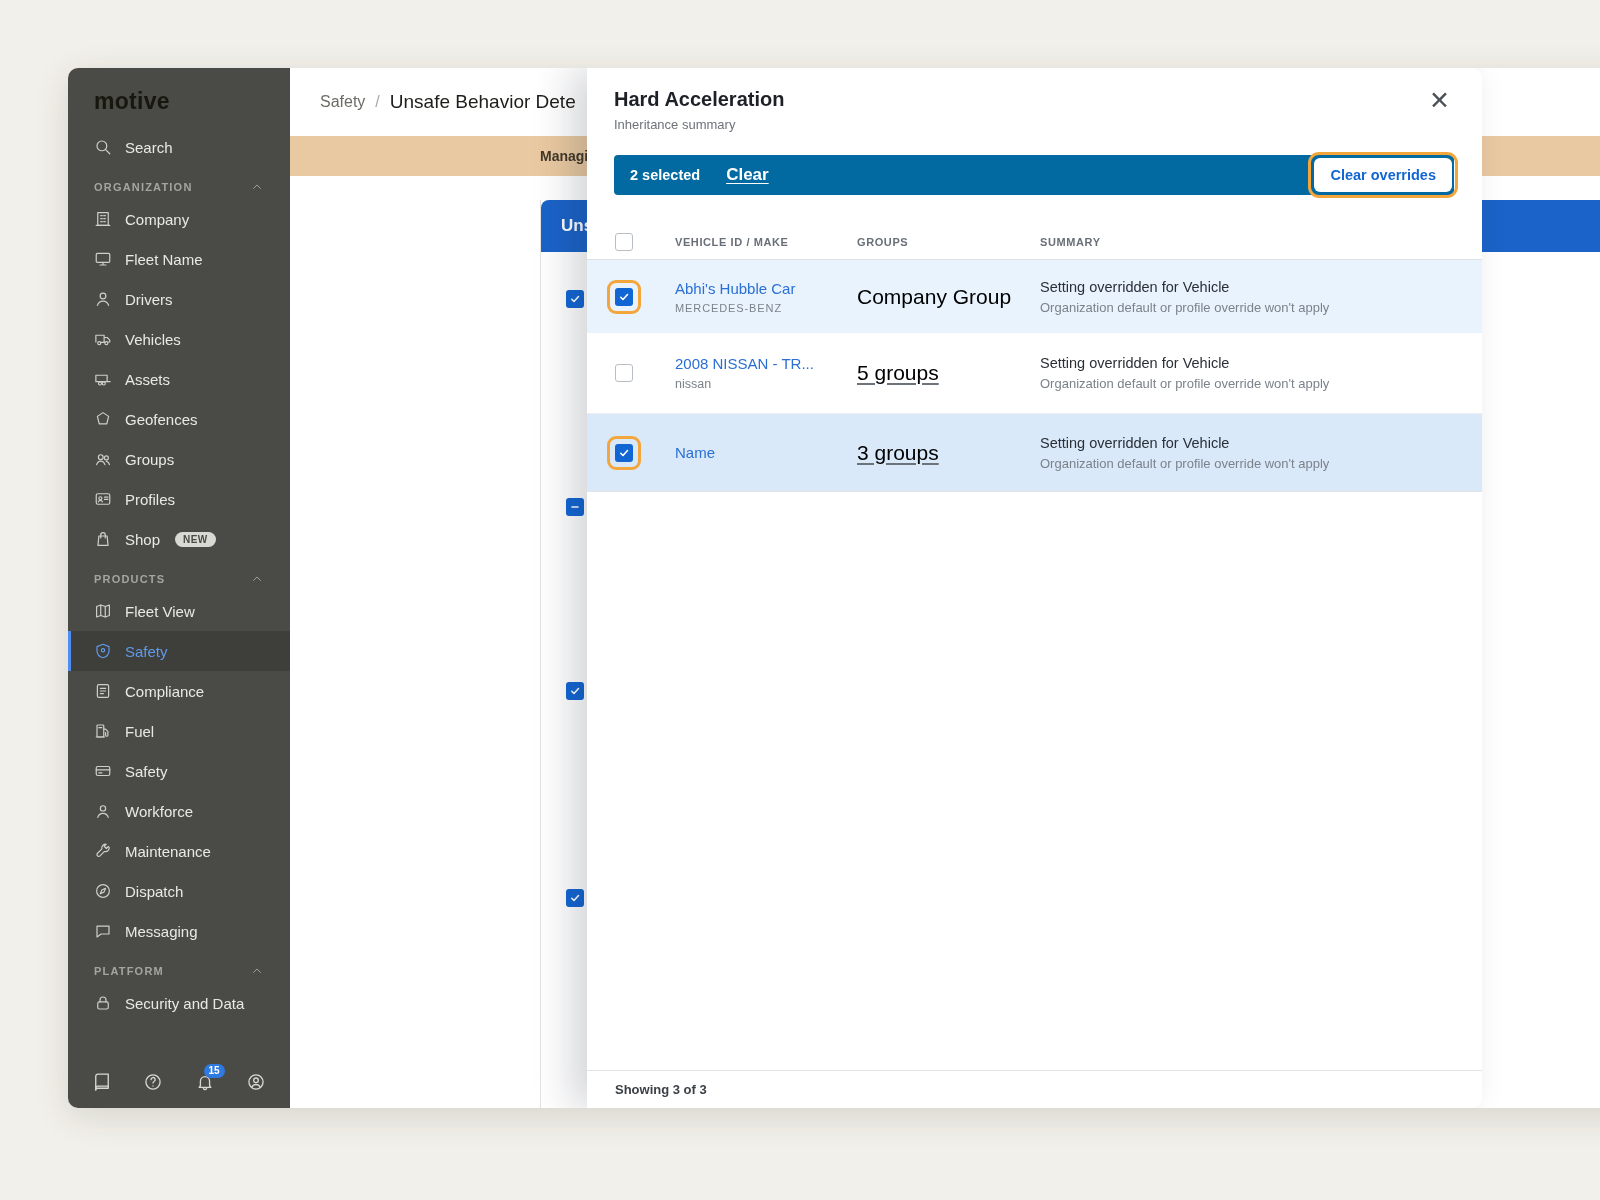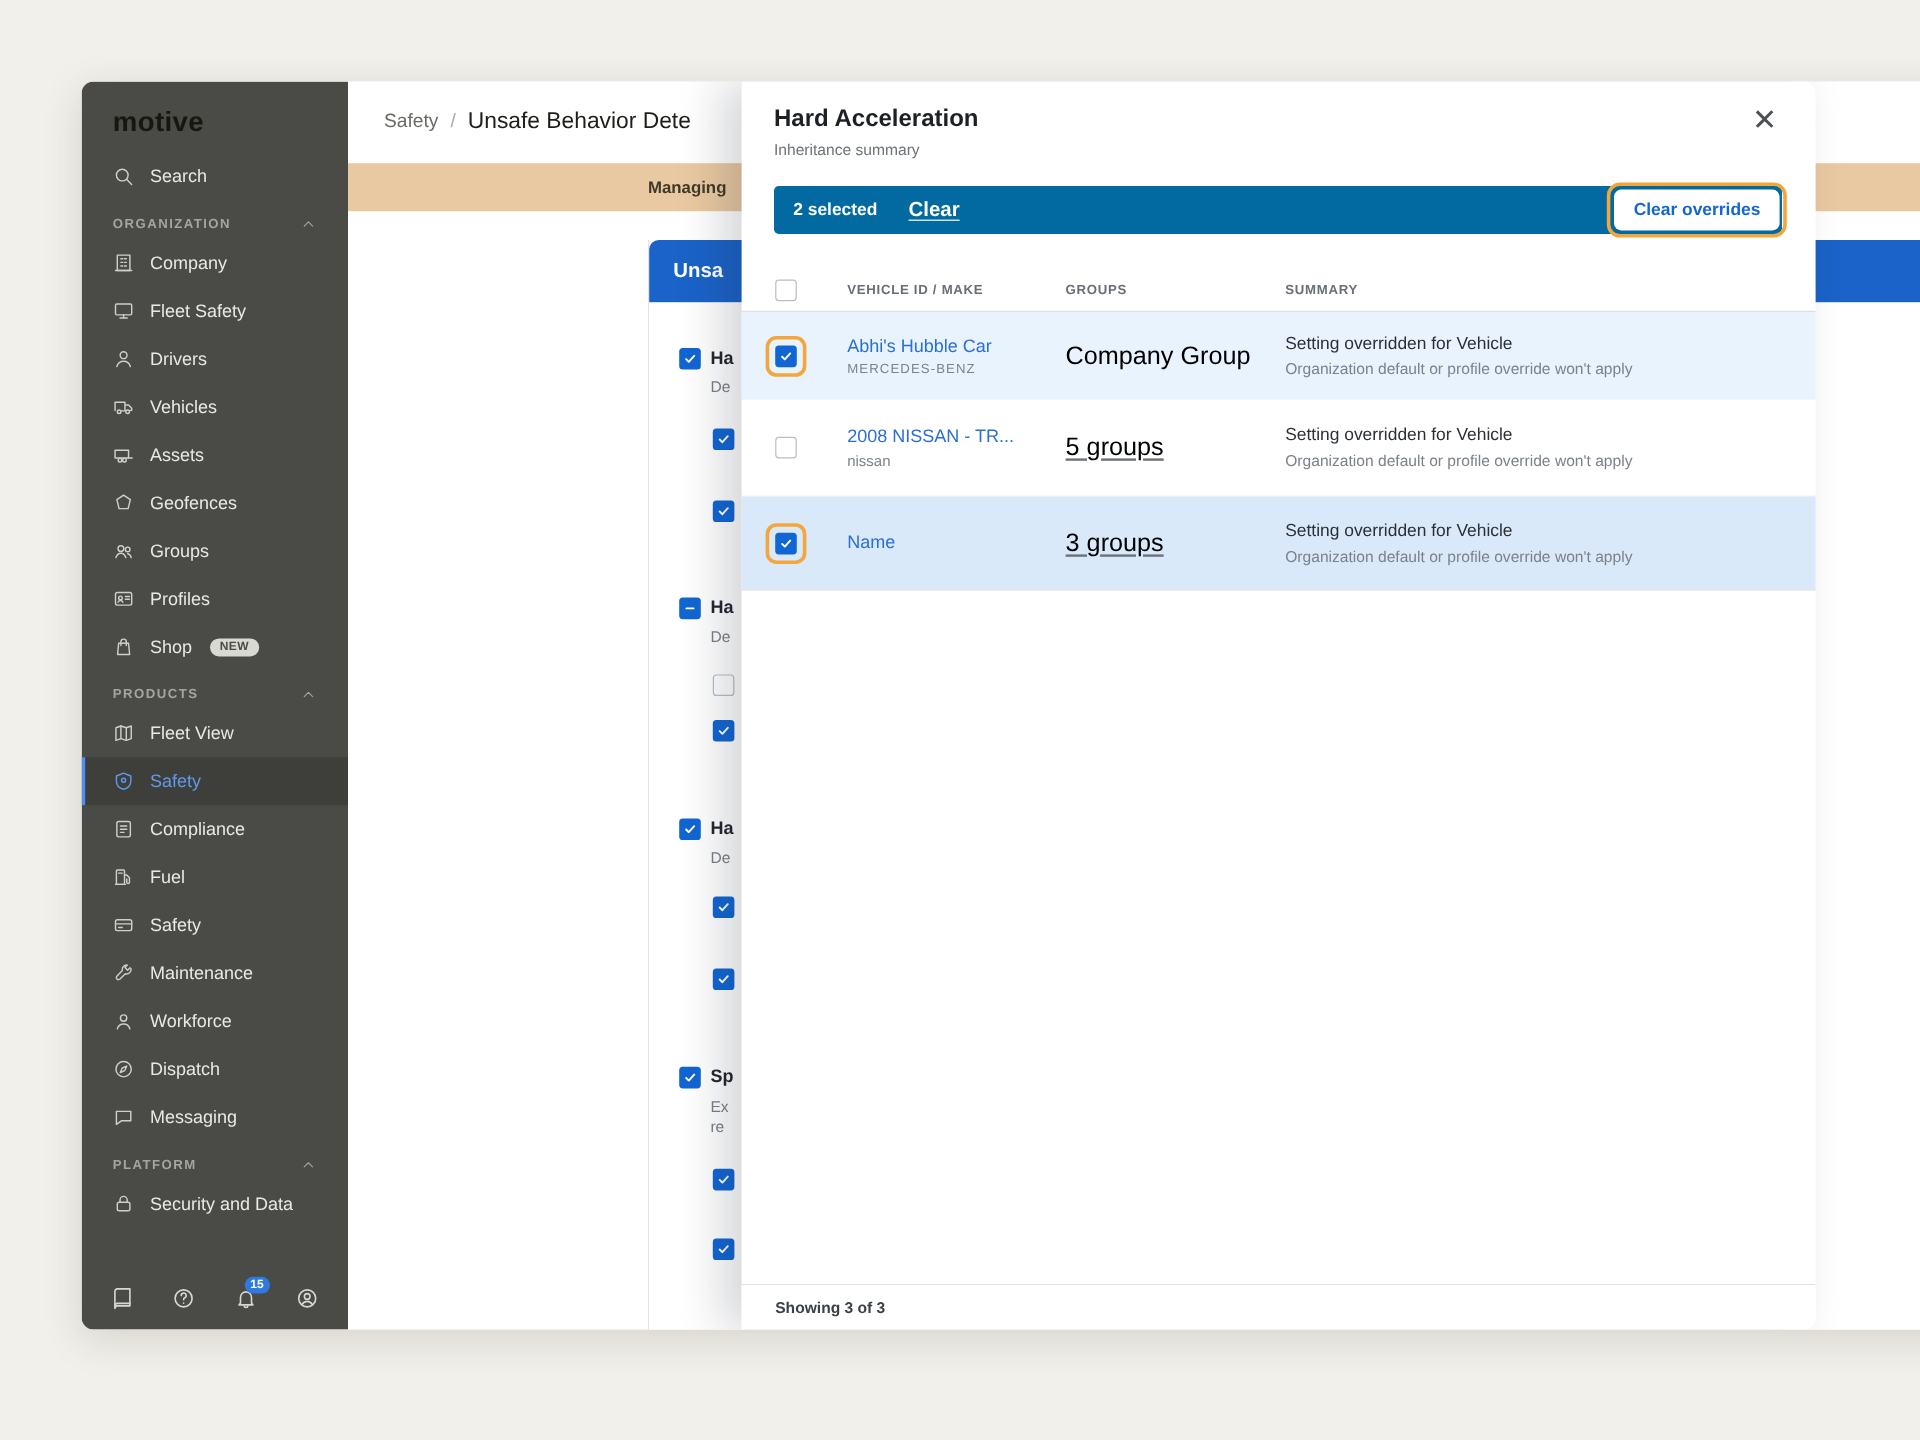--- a/index.html
+++ b/index.html
@@ -64,21 +64,21 @@
   .bg-row.child{left:53px;}
   .bg-lbl{font-size:15px;font-weight:700;color:#23272e;line-height:18px;white-space:nowrap;}
   .bg-sub{position:absolute;left:51px;font-size:13px;color:#7b8087;white-space:nowrap;}
   
   .cb{width:18px;height:18px;border-radius:3px;box-sizing:border-box;display:flex;align-items:center;justify-content:center;flex:none;cursor:pointer;}
   .cb.on,.cb.ind{background:#1266d3;}
   .cb.off{background:#fff;border:1.5px solid #b9bec4;}
   .cb svg{width:12px;height:12px;stroke:#fff;fill:none;stroke-width:3.2;stroke-linecap:round;stroke-linejoin:round;}
   
   .modal{
-    position:absolute;left:550px;top:0;width:895px;height:1040px;background:#fff;
+    position:absolute;left:519px;top:0;width:895px;height:1040px;background:#fff;
     border-radius:0 10px 10px 0;box-shadow:-16px 0 38px rgba(20,30,45,.18);z-index:5;box-sizing:border-box;
   }
   .modal-header{padding:20px 28px 0 27px;position:relative;}
   .modal-title{font-size:20px;font-weight:700;color:#1d2127;}
   .modal-sub{font-size:13px;color:#6d737a;margin-top:6px;}
   .modal-close{position:absolute;right:32px;top:20px;font-size:25px;color:#4c5157;cursor:pointer;line-height:1;font-weight:400;}
   .selbar{
     position:relative;margin:23px 28px 0 27px;height:40px;background:#0369a1;border-radius:4px;
     display:flex;align-items:center;padding-left:16px;gap:26px;color:#fff;box-sizing:border-box;
   }
@@ -160,21 +160,21 @@
         </span>
       <span>Company</span>
     </div>
     <div class="nav-item">
       <span class="nicon">
           <svg viewBox="0 0 24 24">
             <rect x="3" y="4.5" width="18" height="12" rx="1.5"></rect>
             <path d="M12 16.5v3.5M8 20h8"></path>
           </svg>
         </span>
-      <span>Fleet Safety</span>
+      <span>Fleet Name</span>
     </div>
     <div class="nav-item">
       <span class="nicon">
           <svg viewBox="0 0 24 24">
             <circle cx="12" cy="8" r="3.8"></circle>
             <path d="M4.5 20.5c1.2-3.8 4.3-5.7 7.5-5.7s6.3 1.9 7.5 5.7"></path>
           </svg>
         </span>
       <span>Drivers</span>
     </div>
@@ -289,33 +289,33 @@
           <svg viewBox="0 0 24 24">
             <rect x="3" y="6" width="18" height="12" rx="2"></rect>
             <path d="M3 10.5h18M6.5 14.5h4"></path>
           </svg>
         </span>
       <span>Safety</span>
     </div>
     <div class="nav-item">
       <span class="nicon">
           <svg viewBox="0 0 24 24">
-            <path d="M20.3 7a5 5 0 0 1-6.4 5.6L8 18.5A2.3 2.3 0 1 1 4.7 15l5.9-5.9A5 5 0 0 1 16.2 3l-2.7 2.7 3 3L19.2 6"></path>
-          </svg>
-        </span>
-      <span>Maintenance</span>
-    </div>
-    <div class="nav-item">
-      <span class="nicon">
-          <svg viewBox="0 0 24 24">
             <circle cx="12" cy="8.5" r="3.5"></circle>
             <path d="M5 20.5c1.1-3.5 4-5.3 7-5.3s5.9 1.8 7 5.3"></path>
           </svg>
         </span>
       <span>Workforce</span>
+    </div>
+    <div class="nav-item">
+      <span class="nicon">
+          <svg viewBox="0 0 24 24">
+            <path d="M20.3 7a5 5 0 0 1-6.4 5.6L8 18.5A2.3 2.3 0 1 1 4.7 15l5.9-5.9A5 5 0 0 1 16.2 3l-2.7 2.7 3 3L19.2 6"></path>
+          </svg>
+        </span>
+      <span>Maintenance</span>
     </div>
     <div class="nav-item">
       <span class="nicon">
           <svg viewBox="0 0 24 24">
             <circle cx="12" cy="12" r="8.5"></circle>
             <path d="M15.5 8.5l-2.2 5-5 2.2 2.2-5 5-2.2z"></path>
           </svg>
         </span>
       <span>Dispatch</span>
     </div>

